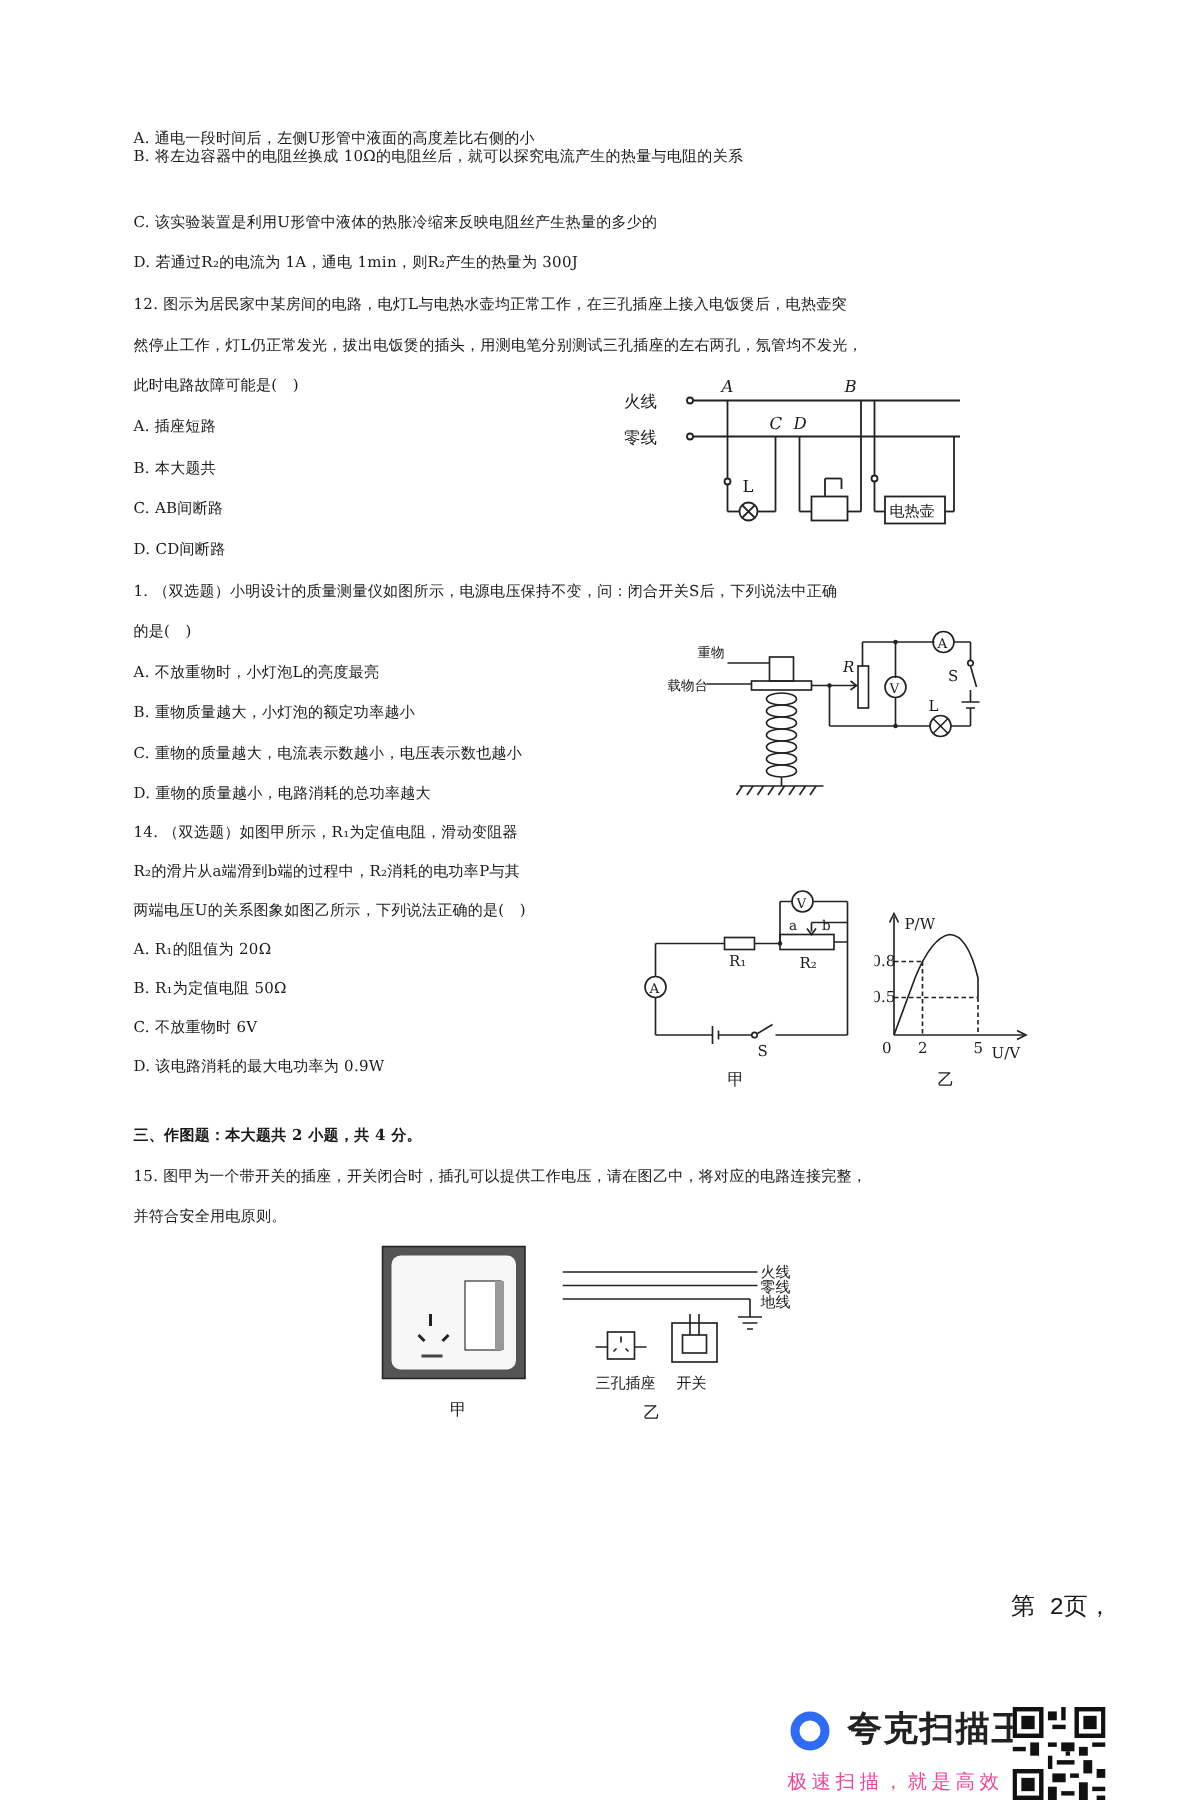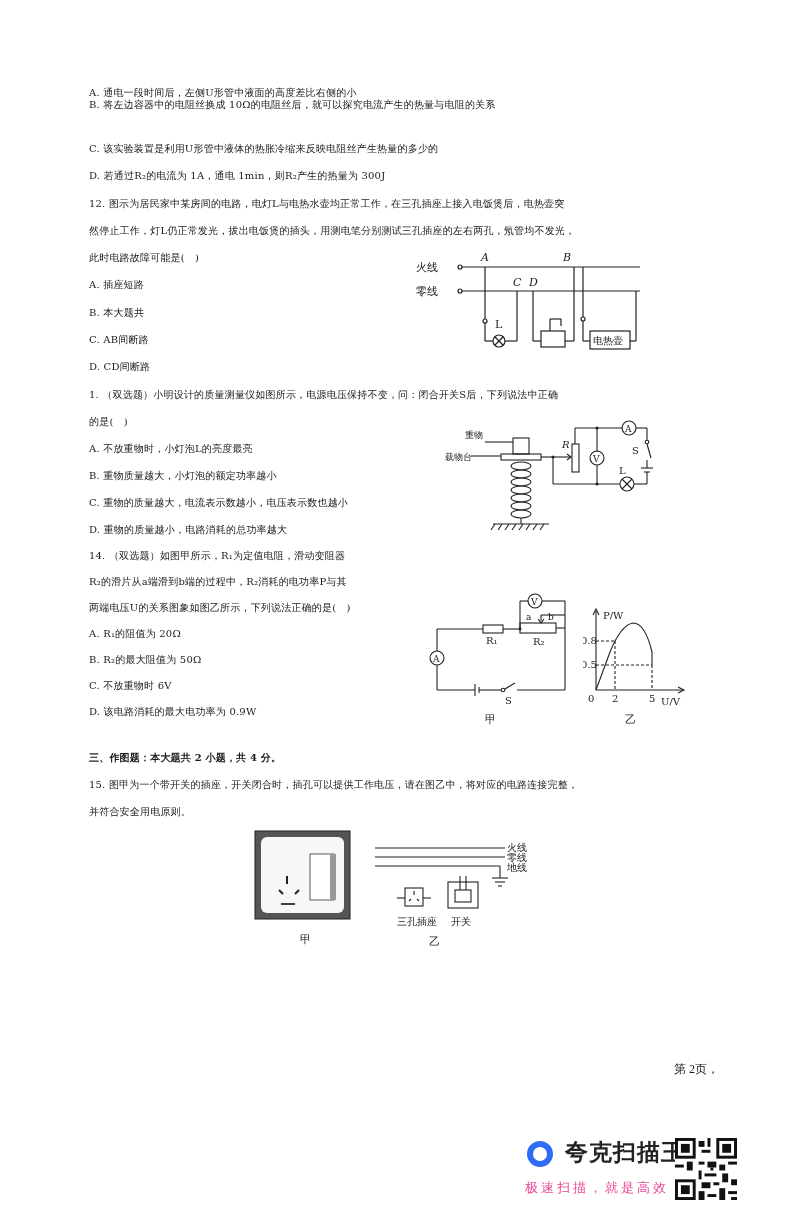--- a/index.html
+++ b/index.html
@@ -2,21 +2,21 @@
 <html><head>
 <meta charset="utf-8">
 <style>
   html, body { margin: 0; padding: 0; background: #ffffff; }
   body { width: 794px; height: 1211px; position: relative; overflow: hidden;
          font-family: "DejaVu Serif", "Liberation Serif", serif; color: #1a1a1a; }
   .line { position: absolute; left: 89px; font-size: 10px; line-height: 18px; white-space: nowrap; letter-spacing: 0.2px; }
   .figure { position: absolute; }
   .figure svg { display: block; }
   .svg-text { font-family: "DejaVu Serif", "Liberation Serif", serif; fill: #1a1a1a; }
-  .page-num { position: absolute; left: 674px; top: 1061px; font-size: 12px; font-family: Liberation Serif, serif; }
+  .page-num { position: absolute; left: 674px; top: 1061px; font-size: 16px; font-family: Liberation Mono, monospace; }
   .footer-brand { position: absolute; left: 515px; top: 1133px; width: 240px; height: 72px; }
   .brand-logo { position: absolute; left: 12px; top: 8px; width: 26px; height: 26px; border-radius: 50%; border: 6px solid #2f6cf5; box-sizing: border-box; }
   .brand-name { position: absolute; left: 50px; top: 4px; font-size: 23px; font-weight: bold; font-family: "DejaVu Sans", sans-serif; color: #222; letter-spacing: 1px; }
   .brand-slogan { position: absolute; left: 10px; top: 46px; font-size: 13px; font-family: "DejaVu Sans", sans-serif; color: #ec4899; letter-spacing: 3px; }
   .qr { position: absolute; left: 160px; top: 5px; width: 62px; height: 62px; }
 </style>
 </head>
 <body>
 
 <div class="line" style="top:84px">A. 通电一段时间后，左侧U形管中液面的高度差比右侧的小</div>
@@ -154,21 +154,21 @@
     <text class="svg-text" x="180" y="14" font-size="9">A</text>
     <text class="svg-text" x="187" y="36" font-size="10">S</text>
     <text class="svg-text" x="174" y="56" font-size="10">L</text>
   </svg>
 </div>
 
 <div class="line" style="top:547px">14. （双选题）如图甲所示，R₁为定值电阻，滑动变阻器</div>
 <div class="line" style="top:573px">R₂的滑片从a端滑到b端的过程中，R₂消耗的电功率P与其</div>
 <div class="line" style="top:599px">两端电压U的关系图象如图乙所示，下列说法正确的是(　)</div>
 <div class="line" style="top:625px">A. R₁的阻值为 20Ω</div>
-<div class="line" style="top:651px">B. R₂的最大阻值为 50Ω</div>
+<div class="line" style="top:651px">B. R₁为定值电阻 50Ω</div>
 <div class="line" style="top:677px">C. 不放重物时 6V</div>
 <div class="line" style="top:703px">D. 该电路消耗的最大电功率为 0.9W</div>
 
 <div class="figure" style="left:425px; top:593px;">
   <svg width="150" height="135" viewBox="0 0 150 135">
     <g stroke="#222" stroke-width="1.1" fill="none">
       <line x1="12" y1="36" x2="12" y2="58"></line>
       <circle cx="12" cy="65" r="7"></circle>
       <line x1="12" y1="72" x2="12" y2="97"></line>
       <line x1="12" y1="97" x2="50" y2="97"></line>

